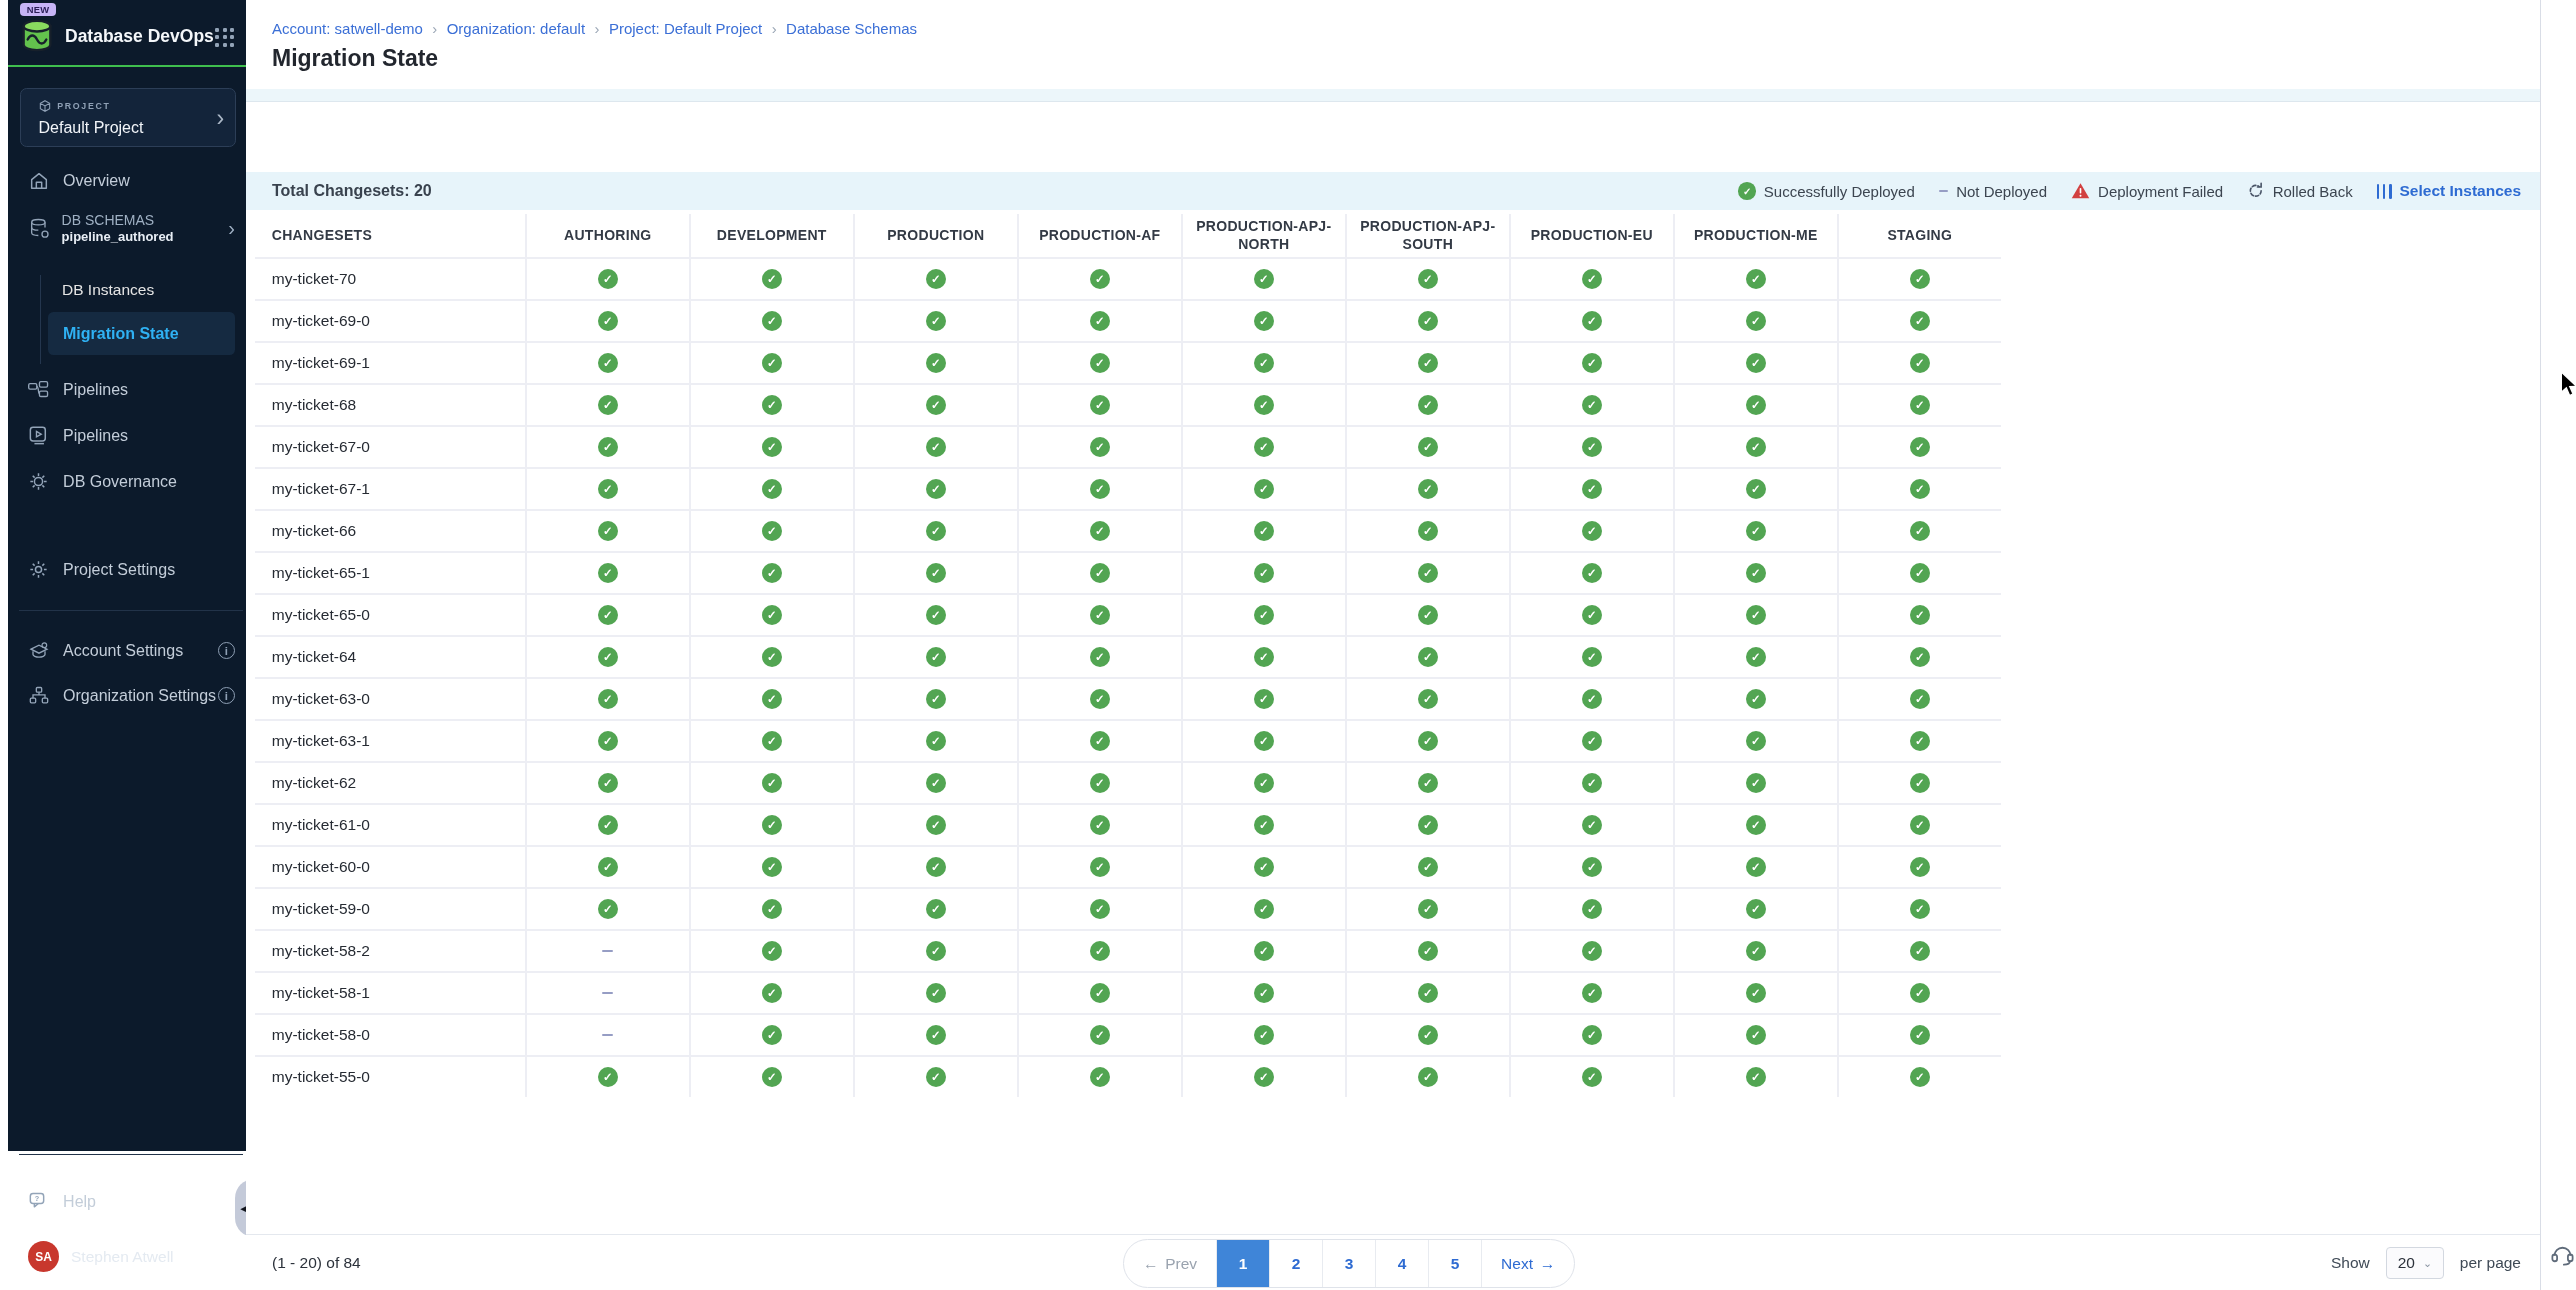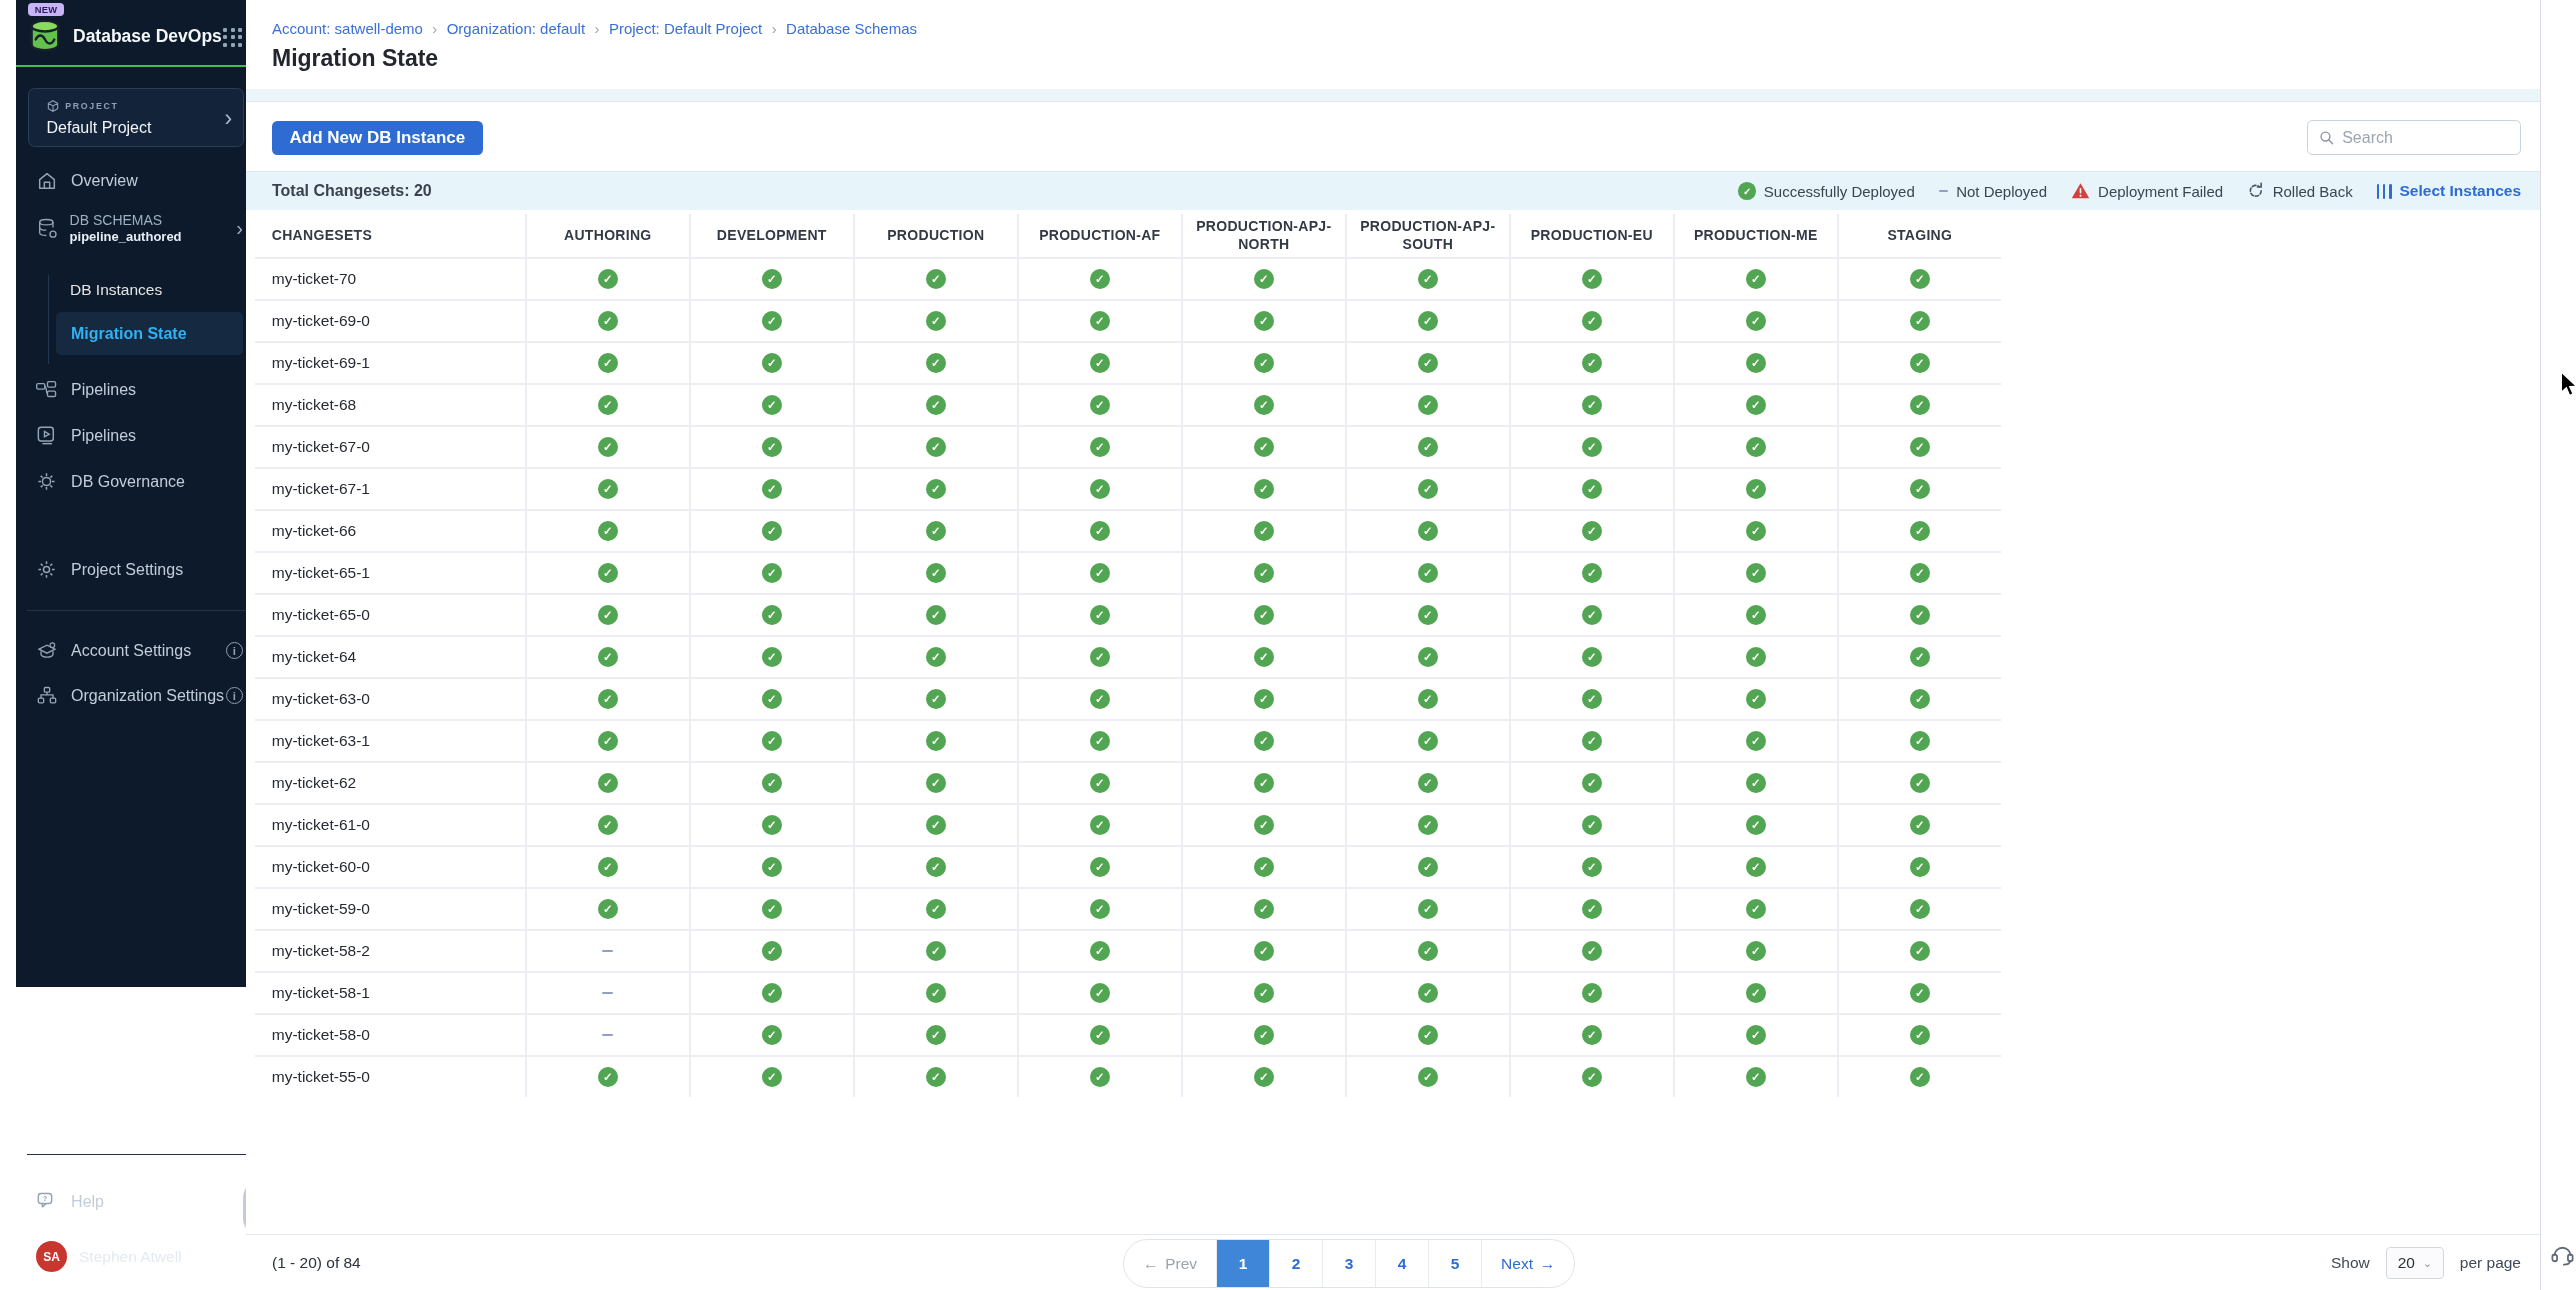--- a/index.html
+++ b/index.html
@@ -1,21 +1,21 @@
 <!DOCTYPE html>
 <html style="font-size:10.8px"><head>
 <meta charset="utf-8">
 <style>
   * { margin:0; padding:0; box-sizing:border-box; }
   html,body { background:#ffffff; }
   body { font-family:"Liberation Sans", sans-serif; }
   .screen { position:relative; width:2576px; height:1291px; background:#ffffff; overflow:hidden; }
 
   
-  .sidebar { position:absolute; left:16px; top:0; width:246px; height:987px; background:#0c1a2b; color:#c3cdd9; }
+  .sidebar { position:absolute; left:8px; top:0; width:246px; height:1151px; background:#0c1a2b; color:#c3cdd9; }
   .new-badge { position:absolute; left:12px; top:2.7px; padding:1.3px 6.7px; background:#c7b4f6; color:#2a1d56; font-size:9.4px; font-weight:700; border-radius:4px; letter-spacing:0.3px; }
   .logo { position:absolute; left:10.8px; top:17.5px; width:36px; height:35px; }
   .app-title { position:absolute; left:57px; top:26px; font-size:17.5px; font-weight:700; color:#f4f7fa; }
   .grid-icon { position:absolute; right:20px; top:28px; display:grid; grid-template-columns:repeat(3,4px); grid-gap:3.4px; cursor:pointer; }
   .grid-icon span { width:4px; height:4px; border-radius:1.3px; background:#93a4b8; }
   .green-rule { position:absolute; left:0; top:65px; width:100%; height:2px; background:#3fbf4e; }
 
   .project-card { position:absolute; left:12px; top:88px; width:216px; height:59px; background:#13243a; border:1.3px solid #2c3e57; border-radius:6.7px; cursor:pointer;padding-left:36px; }
   .project-kicker { position:absolute; left:17.5px; top:10.8px; display:flex; align-items:center; gap:6.7px; color:#8fa0b5; font-size:8.8px; font-weight:700; letter-spacing:1.7px; }
   .project-name { position:absolute; left:17.5px; bottom:9.4px; font-size:16px; color:#f2f5f9; }
@@ -261,30 +261,20 @@
       <a>Organization: default</a>
         <span class="crumb-sep">›</span>
       <a>Project: Default Project</a>
         <span class="crumb-sep">›</span>
       <a>Database Schemas</a>
     </nav>
     <h1 class="page-title">Migration State</h1>
 
     <div class="blue-gap"></div>
 
-    <div class="toolbar">
-      <button class="add-btn">Add New DB Instance</button>
-      <div class="search-box">
-        <svg width="17.5" height="17.5" viewBox="0 0 26 26">
-            <circle cx="11" cy="11" r="7.5" fill="none" stroke="#8b96a5" stroke-width="2.4"></circle>
-            <path d="M16.5 16.5 L23 23" stroke="#8b96a5" stroke-width="2.4" stroke-linecap="round"></path>
-          </svg>
-        <input type="text" placeholder="Search" style="">
-      </div>
-    </div>
 
     <div class="band">
       <span class="total-label">Total Changesets: 20</span>
       <div class="legend">
         <span class="legend-item">
           <span class="badge small">✓</span>
           <span>Successfully Deployed</span>
         </span>
         <span class="legend-item">
           <span class="dash small"></span>

